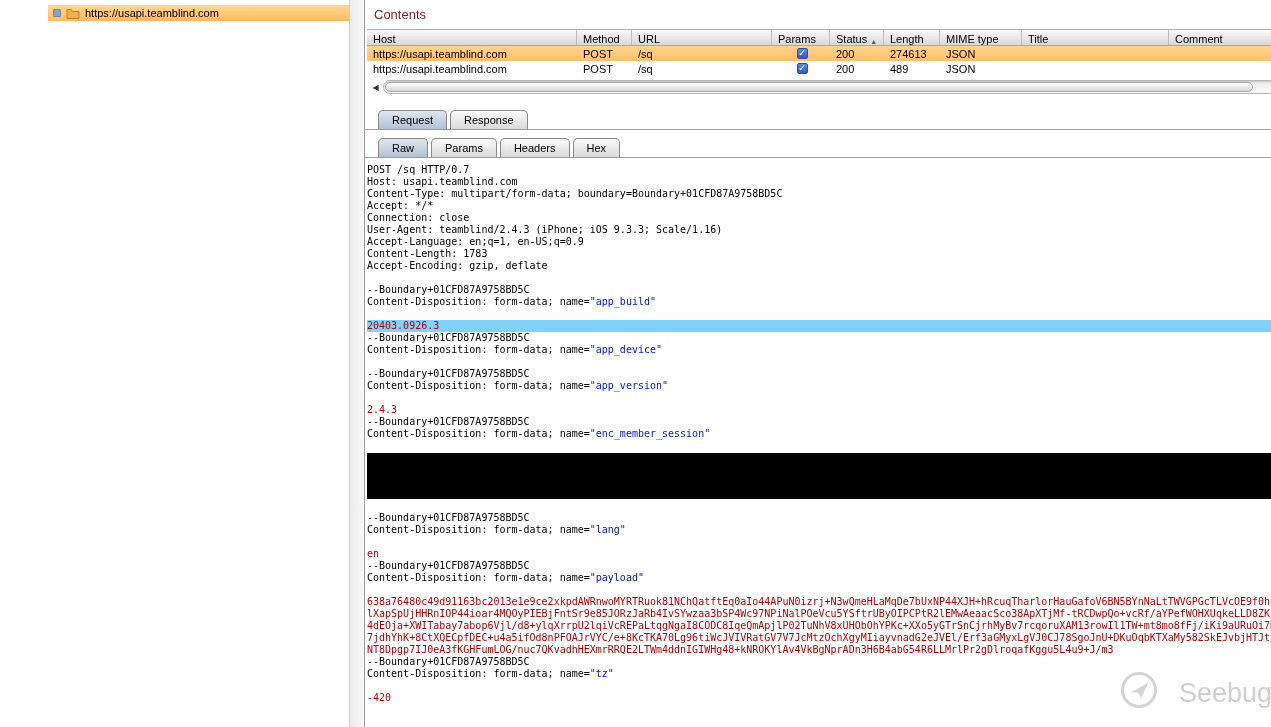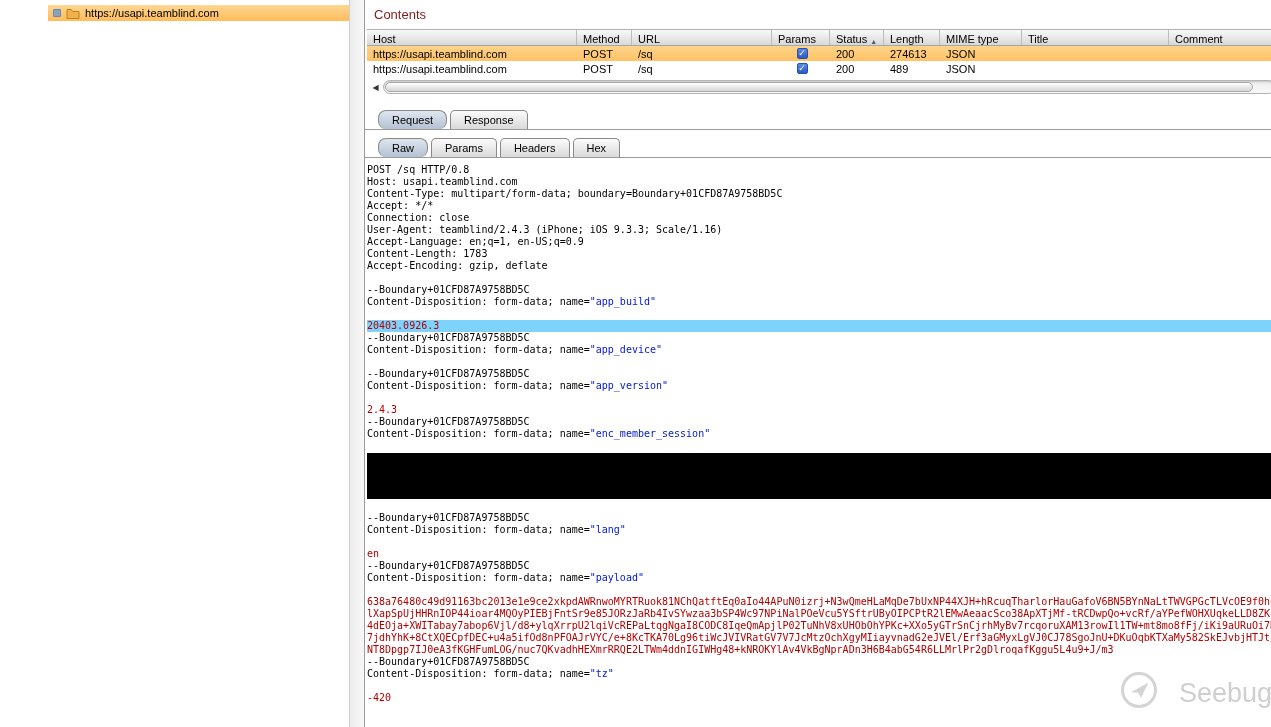--- a/index.html
+++ b/index.html
@@ -41,21 +41,21 @@
                   background: linear-gradient(#ececec, #fafafa); box-shadow: inset 0 1px 2px rgba(0,0,0,.18); }
   .scroll-thumb { position: absolute; left: 1px; right: 22px; top: 1px; height: 10px; border-radius: 5px;
                   background: linear-gradient(#ffffff, #d6d6d6); border: 1px solid #a8a8a8; }
 
   
   .tabs { display: flex; gap: 3px; border-bottom: 1px solid #9c9c9c; padding: 5px 0 0 13px; }
   .main-tabs { margin-top: 10px; }
   .sub-tabs { margin-top: 3px; text-align: right; }
   .tab { font-size: 11px; padding: 3px 13px; border: 1px solid #898989; border-bottom: none;
          border-radius: 5px 5px 0 0; background: linear-gradient(#fbfbfb, #d9d9d9); cursor: default; }
-  .tab.active { background: linear-gradient(#dfe6ef, #b3c1d3); border-radius: 8px; }
+  .tab.active { background: linear-gradient(#dfe6ef, #b3c1d3); }
 
   
   .raw { padding: 6px 2px 0 2px; font-family: "DejaVu Sans Mono", monospace; font-size: 10px; line-height: 12px; color: #000; }
   .line { white-space: pre-wrap; word-break: break-all; min-height: 12px; }
   .line.hl { background: #7dd3fc; }
   .b { color: #0018c8; }
   .r { color: #b40000; }
   .redact-inline { display: inline-block; width: 440px; height: 10px; background: #000; vertical-align: middle; }
   .redact-block { width: 947px; max-width: 100%; height: 46px; background: #000; margin: 1px 0; }
 
@@ -165,21 +165,21 @@
         <div class="tab">Response</div>
       </div>
     <div class="tabs sub-tabs">
         <div class="tab active">Raw</div>
         <div class="tab">Params</div>
         <div class="tab">Headers</div>
         <div class="tab">Hex</div>
       </div>
 
     <div class="raw">
-        <div class="line"><span>POST /sq HTTP/0.8</span></div>
+        <div class="line"><span>POST /sq HTTP/0.7</span></div>
         <div class="line"><span>Host: usapi.teamblind.com</span></div>
         <div class="line"><span>Content-Type: multipart/form-data; boundary=Boundary+01CFD87A9758BD5C</span></div>
         <div class="line"><span>Accept: */*</span></div>
         <div class="line"><span>Connection: close</span></div>
         <div class="line"><span>User-Agent: teamblind/2.4.3 (iPhone; iOS 9.3.3; Scale/1.16)</span></div>
         <div class="line"><span>Accept-Language: en;q=1, en-US;q=0.9</span></div>
         <div class="line"><span>Content-Length: 1783</span></div>
         <div class="line"><span>Accept-Encoding: gzip, deflate</span></div>
         <div class="line">&nbsp;</div>
         <div class="line"><span>--Boundary+01CFD87A9758BD5C</span></div>

